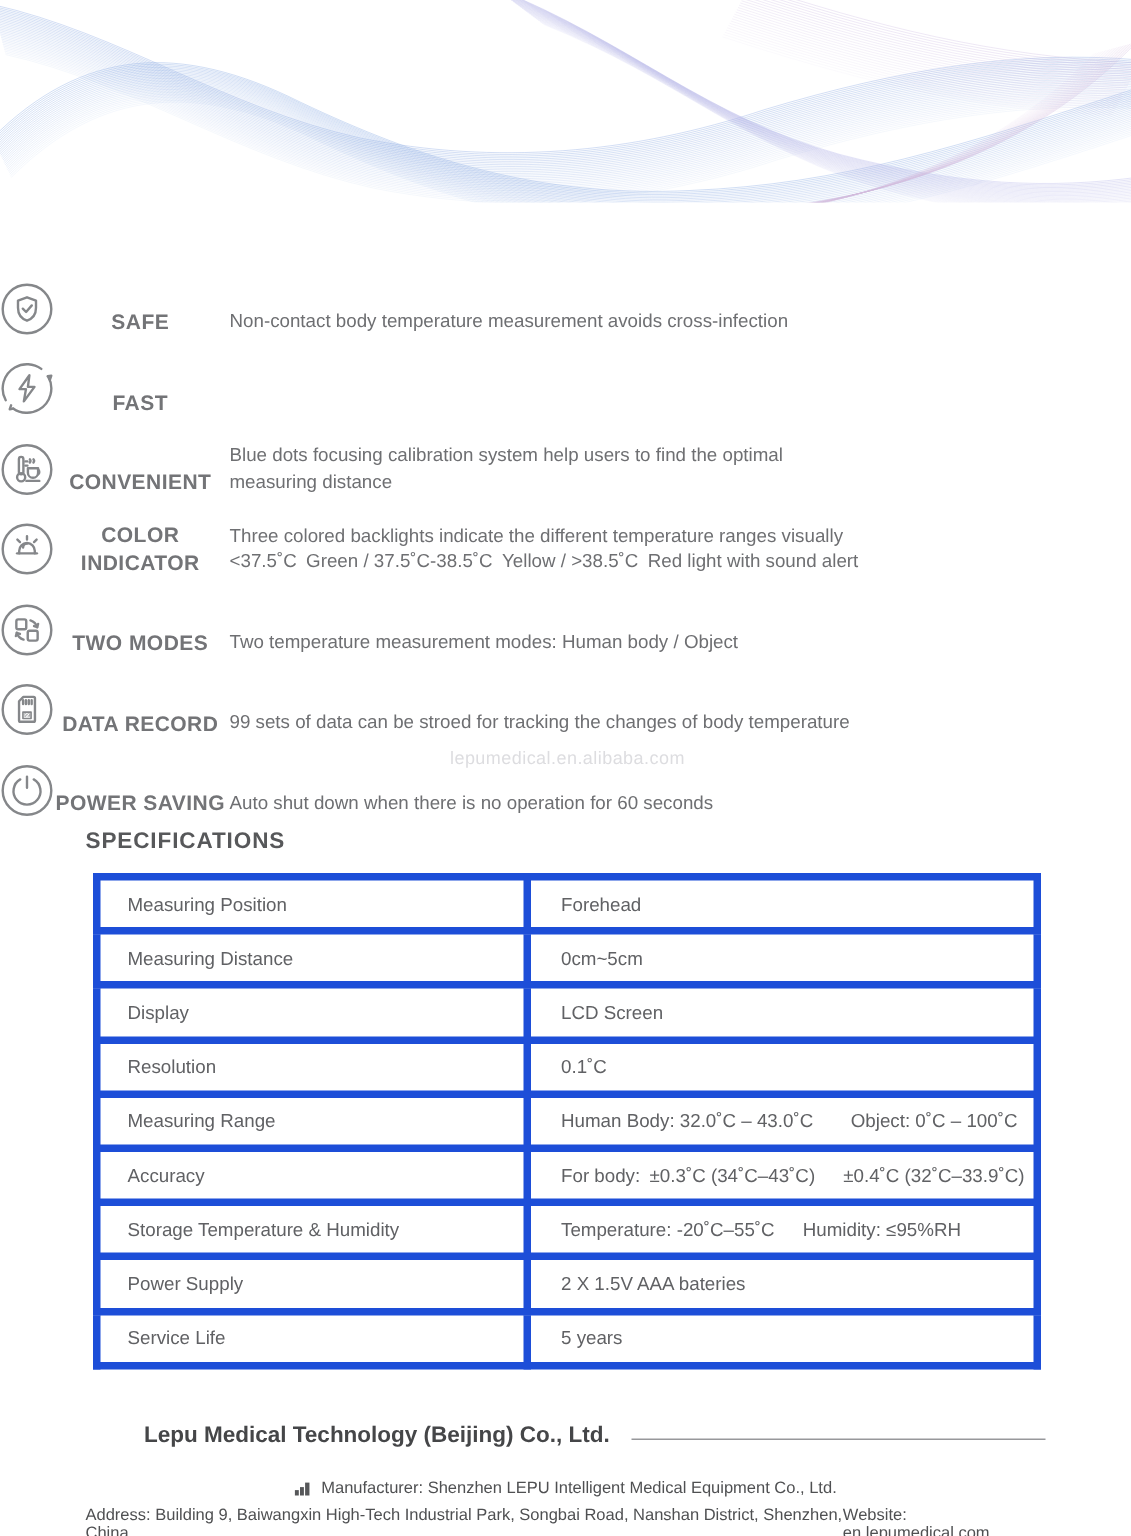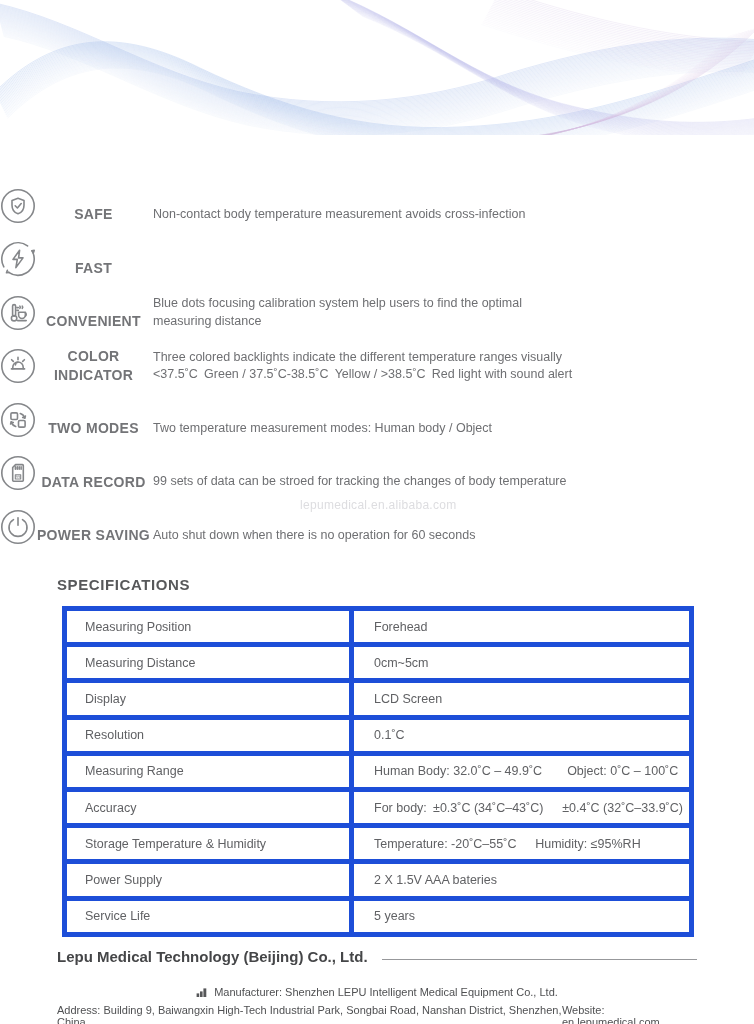--- a/index.html
+++ b/index.html
@@ -9,31 +9,31 @@
   }
   .wave-wrap{position:absolute;top:0;left:0;width:754px;height:135px;}
   
   .features{position:absolute;top:170px;left:0;width:754px;}
   .feature-row{display:flex;align-items:flex-end;height:53.5px;padding-right:56px;box-sizing:border-box;}
   .fi-wrap{width:36px;flex:none;display:flex;align-items:center;}
   .f-label{flex:none;width:115px;text-align:center;font-weight:bold;font-size:14px;color:#737477;line-height:1.32;letter-spacing:.3px;}
   .f-desc{flex:1;font-size:12.5px;color:#6e6f72;line-height:1.42;white-space:pre-line;padding-left:2px;}
   .fi{stroke:#85878a;fill:none;stroke-width:1.6;stroke-linecap:round;stroke-linejoin:round;}
   
-  .specs{position:absolute;top:576px;left:57px;width:640px;}
+  .specs{position:absolute;top:552px;left:57px;width:640px;}
   .specs-heading{font-size:15px;font-weight:bold;color:#57585a;letter-spacing:.6px;}
   table.spec-table{border-collapse:collapse;margin-top:13px;margin-left:5px;width:632px;table-layout:fixed;}
   .spec-table td{border:5px solid #1d4ed8;height:29.2px;font-size:12.5px;color:#606164;vertical-align:middle;overflow:hidden;white-space:nowrap;}
   .spec-table td.c1{width:263px;padding-left:18px;}
   .spec-table td.c2{padding-left:20px;}
   .watermark{position:absolute;top:498px;left:300px;font-size:12px;color:#dddde0;letter-spacing:.3px;}
   
   .footer{position:absolute;top:948px;left:57px;right:57px;}
   .footer-top{display:flex;align-items:center;}
-  .company{font-size:15px;font-weight:bold;color:#454648;white-space:nowrap;}
+  .company{font-size:15px;font-weight:bold;color:#454648;white-space:nowrap;margin-left:39px;}
   .rule{flex:1;height:1px;background:#97989b;margin-left:14px;margin-top:5px;}
   .mfr-line{display:flex;justify-content:center;align-items:center;gap:6px;margin-top:21px;font-size:11px;color:#4f5052;}
   .addr-line{display:flex;justify-content:space-between;margin-top:6px;font-size:11px;color:#4f5052;}
 </style>
 </head>
 <body>
 
 <div class="wave-wrap">
   <svg width="754" height="135" viewBox="0 0 754 135">
     <g fill="none" stroke-width="0.55">
@@ -289,21 +289,21 @@
       <tr>
         <td class="c1">Display</td>
         <td class="c2">LCD Screen</td>
       </tr>
       <tr>
         <td class="c1">Resolution</td>
         <td class="c2">0.1˚C</td>
       </tr>
       <tr>
         <td class="c1">Measuring Range</td>
-        <td class="c2">Human Body: 32.0˚C – 49.9˚C    Object: 0˚C – 100˚C</td>
+        <td class="c2">Human Body: 32.0˚C – 43.0˚C    Object: 0˚C – 100˚C</td>
       </tr>
       <tr>
         <td class="c1">Accuracy</td>
         <td class="c2">For body: ±0.3˚C (34˚C–43˚C)   ±0.4˚C (32˚C–33.9˚C)</td>
       </tr>
       <tr>
         <td class="c1">Storage Temperature &amp; Humidity</td>
         <td class="c2">Temperature: -20˚C–55˚C   Humidity: ≤95%RH</td>
       </tr>
       <tr>

